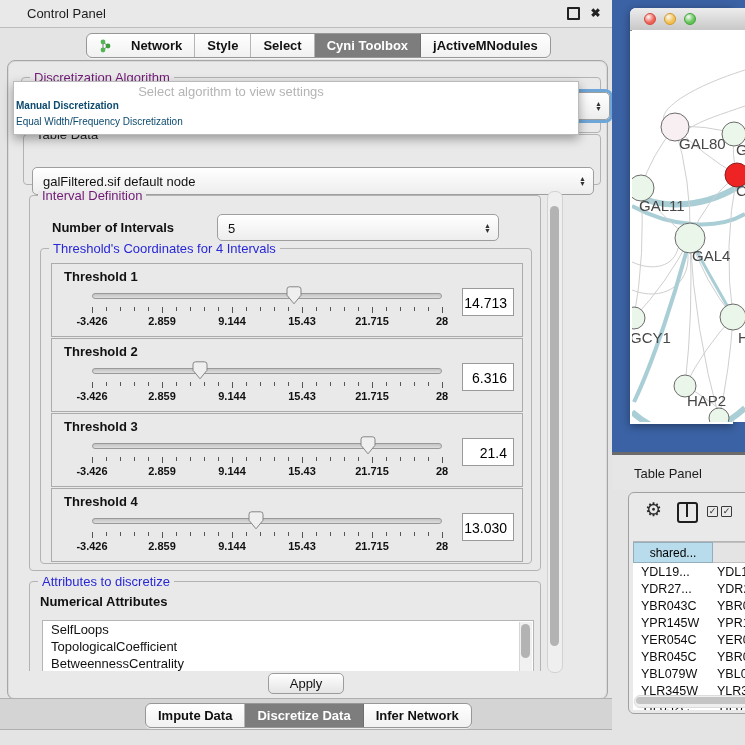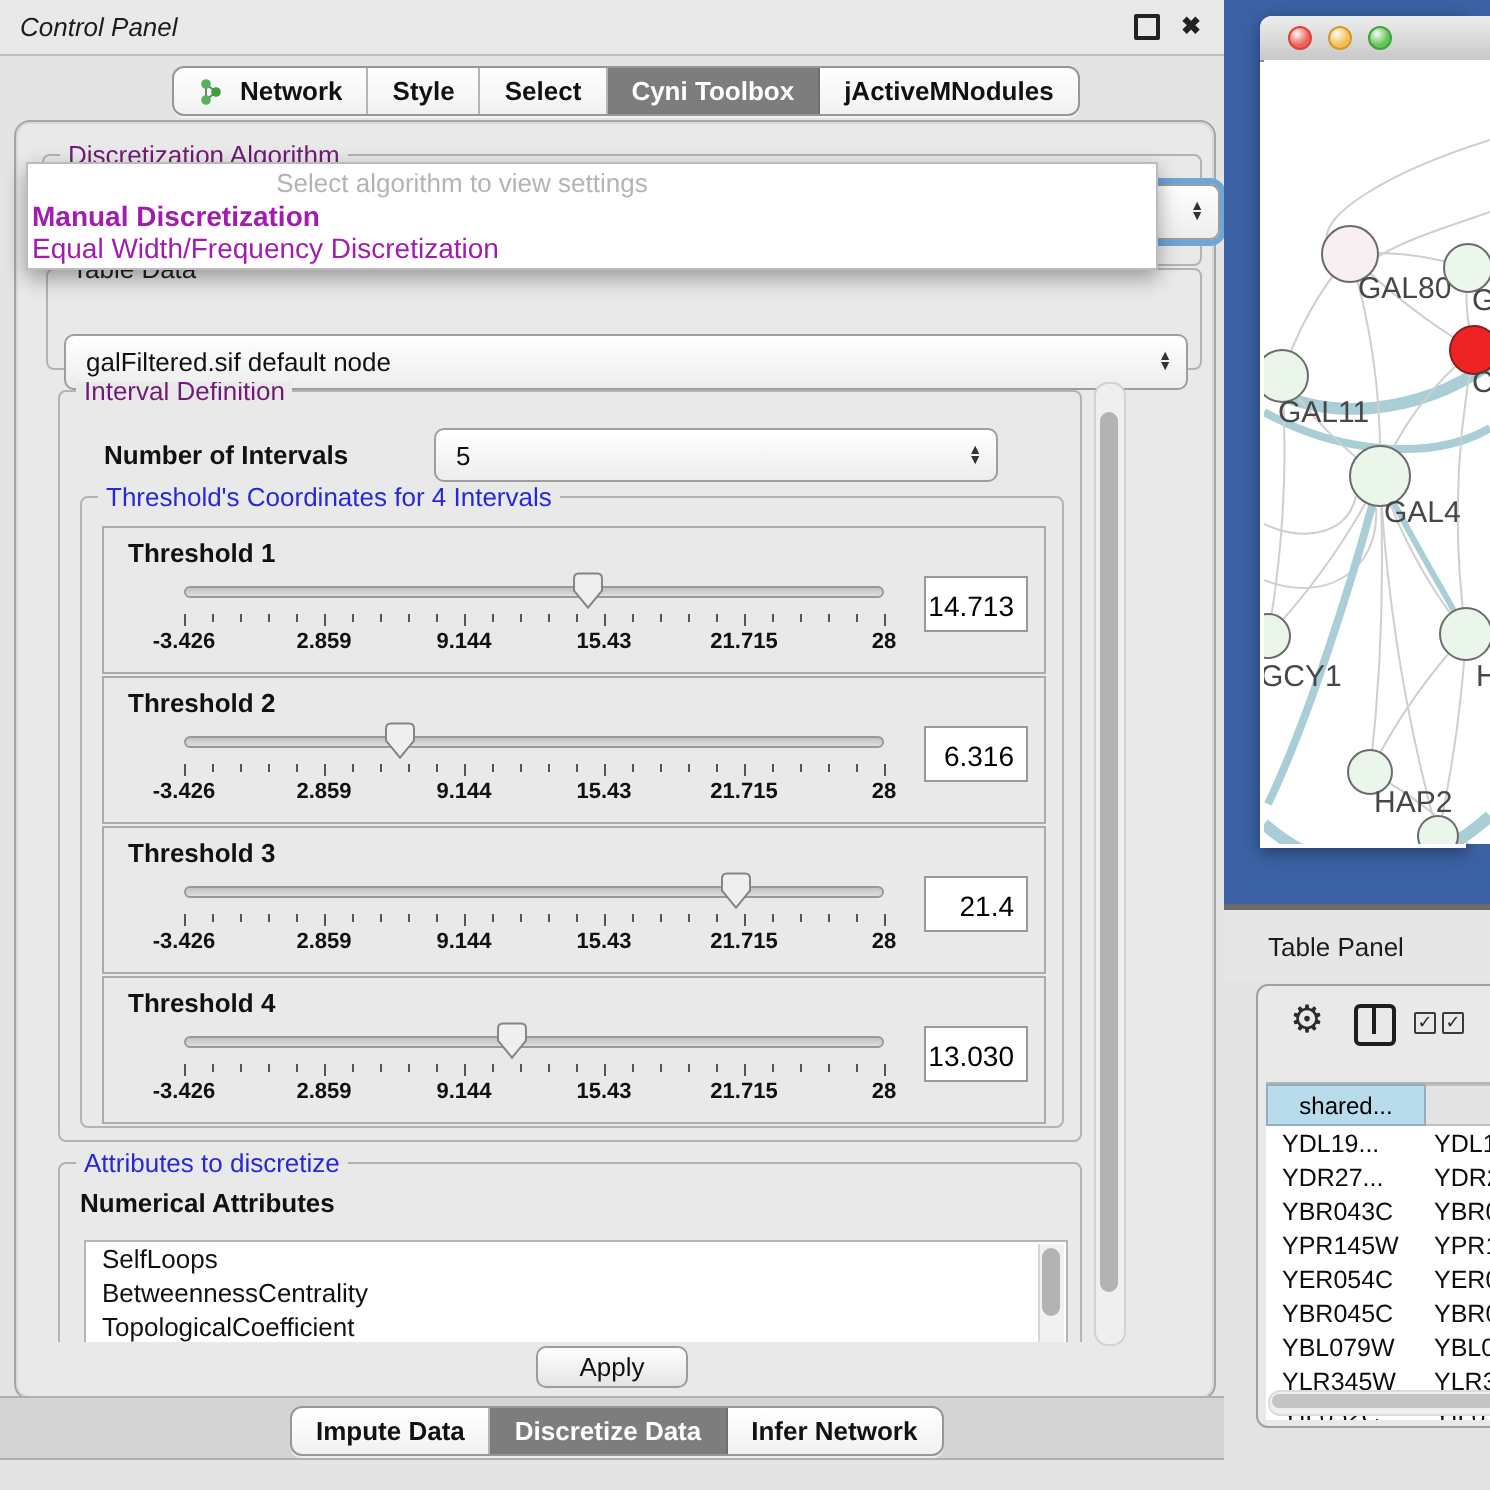--- a/index.html
+++ b/index.html
@@ -2,46 +2,46 @@
 <html><head>
 <meta charset="utf-8">
 <style>
   html,body{margin:0;padding:0;background:#e4e4e4;font-family:"Liberation Sans",sans-serif;}
   #stage{position:relative;width:745px;height:745px;overflow:hidden;background:#e4e4e4;}
   .abs{position:absolute;}
 
   
   #cp{position:absolute;left:0;top:0;width:612px;height:745px;background:#e4e4e4;}
   #cp-titlebar{position:absolute;left:0;top:0;width:612px;height:27px;background:#e9e9e9;border-bottom:1px solid #bdbdbd;}
-  #cp-title{position:absolute;left:10px;top:6px;font-size:13px;color:#1c1c1c;font-style:italic;}
+  #cp-title{position:absolute;left:27px;top:6px;font-size:13px;color:#1c1c1c;}
   .win-ico{position:absolute;top:7px;width:13px;height:13px;color:#222;font-size:12px;line-height:13px;text-align:center;cursor:pointer;}
   #float-ico{right:32px;}
   #float-ico .sq{display:block;width:9px;height:9px;border:2px solid #222;margin:0 auto;border-radius:1px;}
   #close-ico{right:10px;font-weight:bold;}
 
   .segbar{position:absolute;display:inline-flex;height:23px;border:1px solid #979797;border-radius:6px;background:linear-gradient(#ffffff,#f1f1f1);overflow:hidden;box-shadow:0 1px 0 rgba(255,255,255,.6);}
-  .seg{display:flex;align-items:center;gap:8px;padding:0 12px;font-size:13px;font-weight:bold;color:#111;border-right:1px solid #b5b5b5;cursor:pointer;white-space:nowrap;}
+  .seg{display:flex;align-items:center;gap:19px;padding:0 12px;font-size:13px;font-weight:bold;color:#111;border-right:1px solid #b5b5b5;cursor:pointer;white-space:nowrap;}
   .seg:last-child{border-right:none;}
   .seg.sel{background:#7d7d7d;color:#ffffff;border-right-color:#6f6f6f;}
 
   #panel{position:absolute;left:7px;top:60px;width:599px;height:638px;background:#e9e9e9;border:1px solid #a6a6a6;border-radius:8px;box-shadow:inset 0 0 0 1px #d9d9d9;}
   .group{position:absolute;border:1px solid #b3b3b3;border-radius:4px;}
   .gtitle{position:absolute;top:-8px;left:8px;background:#e9e9e9;padding:0 4px;font-size:13px;white-space:nowrap;}
   .gtitle.green{color:#701a75;}
   .gtitle.blue{color:#2727d8;}
   .gtitle.dark{color:#222;}
 
   .combo{position:absolute;background:linear-gradient(#ffffff,#ededed);border:1px solid #9e9e9e;border-radius:5px;font-size:13px;color:#111;cursor:pointer;}
   .combo .val{position:absolute;left:10px;top:50%;transform:translateY(-50%);white-space:nowrap;}
   .stepper{position:absolute;right:7px;top:50%;transform:translateY(-50%);display:flex;flex-direction:column;line-height:5px;font-size:7px;color:#333;}
   .combo.focusring{box-shadow:0 0 0 3px #6ea6d8;}
 
   #algo-popup{position:absolute;left:5px;top:20px;width:564px;height:52px;background:#ffffff;border:1px solid #bbbbbb;box-shadow:0 4px 10px rgba(0,0,0,.35);z-index:40;}
   #algo-hint{position:absolute;left:0;right:130px;top:2px;text-align:center;font-size:13px;color:#b4b4b4;}
-  .algo-opt{position:absolute;left:2px;font-size:14px;color:#a21caf;white-space:nowrap;cursor:pointer;}
+  .algo-opt{position:absolute;left:2px;font-size:10px;color:#0c4a6e;white-space:nowrap;cursor:pointer;}
   #algo-opt0{top:18px;font-weight:bold;}
   #algo-opt1{top:34px;}
 
   #viewport{position:absolute;left:14px;top:130px;width:522px;height:480px;overflow:hidden;}
 
   .boldlab{font-weight:bold;font-size:13px;color:#111;}
 
   .thr-panel{position:absolute;left:10px;width:470px;height:72px;border:1px solid #ababab;background:#e9e9e9;}
   .thr-label{position:absolute;left:12px;top:5px;font-weight:bold;font-size:13px;color:#111;}
   .slider{position:absolute;left:40px;right:80px;top:22px;height:46px;}
@@ -347,22 +347,22 @@
               </div>
           </div>
         </div>
 
         <div class="group" style="left:7px;top:390px;width:510px;height:96px;">
           <span class="gtitle blue">Attributes to discretize</span>
           <span class="boldlab abs" style="left:10px;top:12px;">Numerical Attributes</span>
           <div id="attr-list">
 
           <div class="attr-item">SelfLoops</div>
+              <div class="attr-item">TopologicalCoefficient</div>
               <div class="attr-item">BetweennessCentrality</div>
-              <div class="attr-item">TopologicalCoefficient</div>
               <div class="mini-vscroll">
                 <div class="mini-thumb"></div>
               </div>
             </div>
         </div>
       </div>
 
       <div id="main-vscroll">
         <div id="main-vthumb"></div>
       </div>

